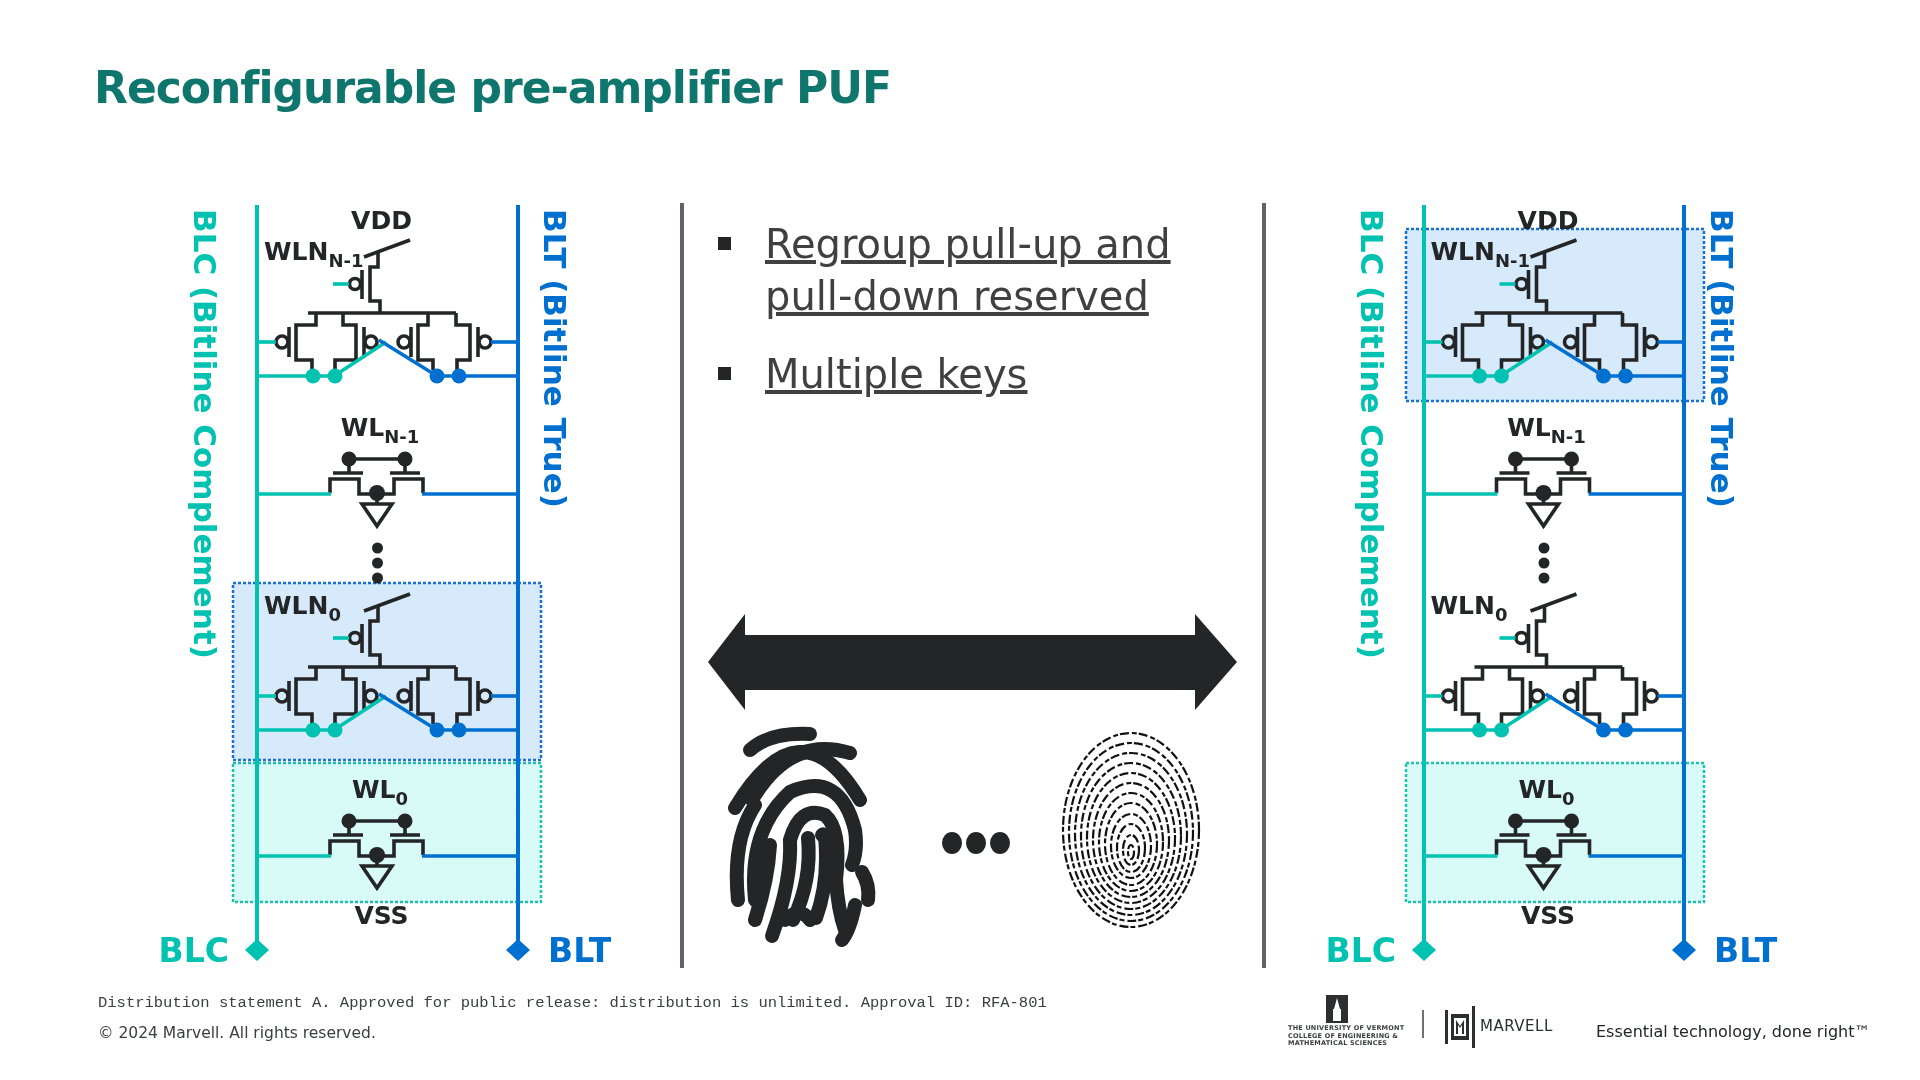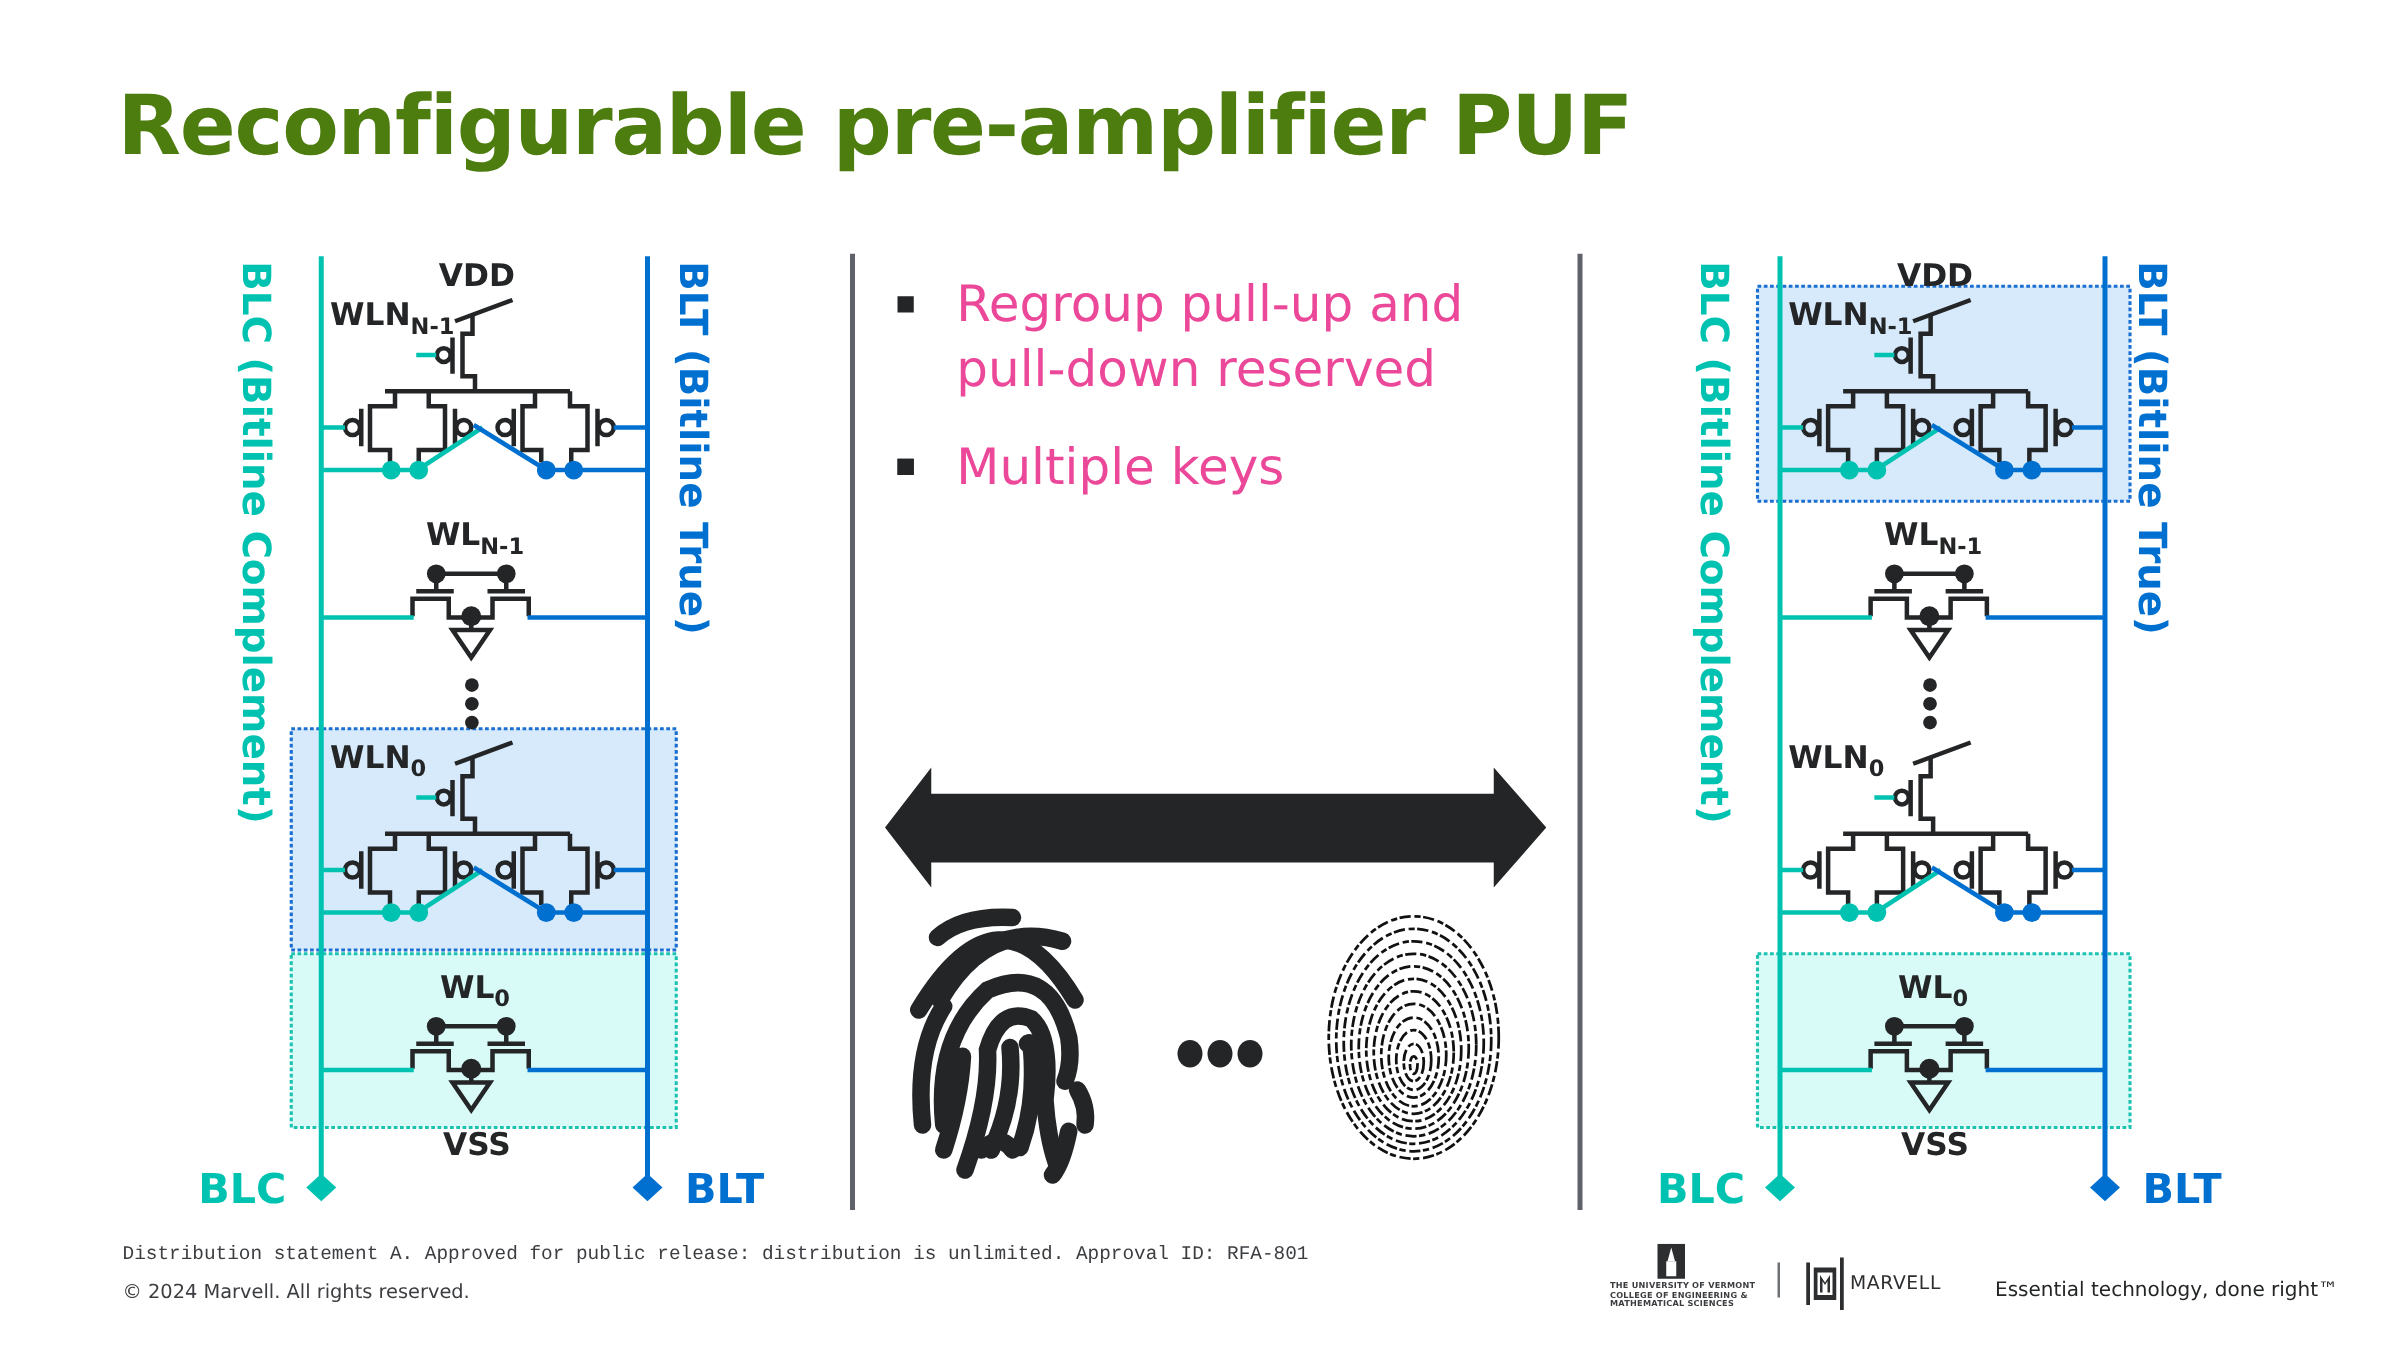--- a/index.html
+++ b/index.html
@@ -1,22 +1,22 @@
 <!DOCTYPE html>
 <html><head>
 <meta charset="utf-8">
 <style>
   html, body { margin:0; padding:0; background:#ffffff; }
   body { width:1920px; height:1080px; position:relative; overflow:hidden;
          font-family:"DejaVu Sans", "Liberation Sans", sans-serif; color:#232526; }
-  .title { position:absolute; left:94px; top:62px; font-size:66px; font-weight:bold;
-           letter-spacing:-1px; color:#4d7c0f; white-space:nowrap; }
+  .title { position:absolute; left:94px; top:62px; font-size:44px; font-weight:bold;
+           letter-spacing:-1px; color:#0f766e; white-space:nowrap; }
   .bullets { position:absolute; left:715px; top:218px; margin:0; padding:0; list-style:none; }
   .bullets li { position:relative; padding-left:50px; font-size:40px; line-height:52px;
-                color:#ec4899; margin-bottom:26px; width:560px; }
+                color:#404040; margin-bottom:26px; width:560px;text-decoration:underline; }
   .bullets li .sq { position:absolute; left:3px; top:19px; width:13px; height:13px; background:#232526; }
   .divider { position:absolute; width:4px; background:#5f6268; }
   .footer-text { position:absolute; left:98px; font-size:15.5px; color:#3b3d40; white-space:nowrap; }
   .logo-uvm { position:absolute; left:1288px; top:995px; width:120px; height:60px; }
   .uvm-text { position:absolute; left:0; top:30px; font-size:6.5px; line-height:7.5px; font-weight:bold;
               color:#3b3d40; white-space:nowrap; letter-spacing:0.2px; }
   .logo-sep { position:absolute; left:1422px; top:1010px; width:2px; height:28px; background:#6d7074; }
   .marvell { position:absolute; left:1444px; top:1004px; height:46px; }
   .marvell-name { position:absolute; left:1480px; top:1017px; font-size:15px; color:#2c2e30; letter-spacing:0.5px; }
   .tagline { position:absolute; left:1596px; top:1022px; font-size:16px; color:#232526; white-space:nowrap; }

